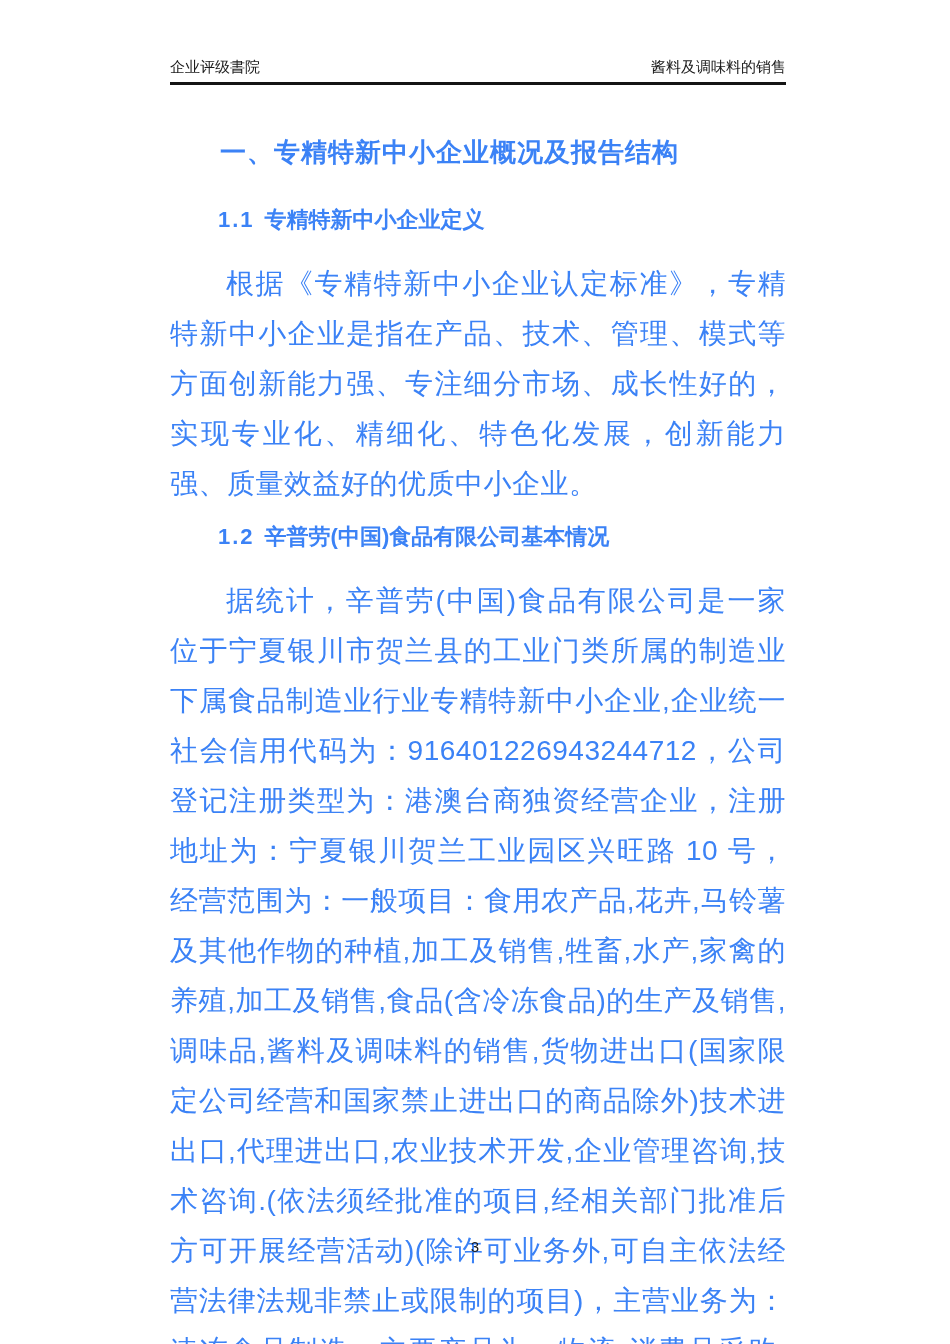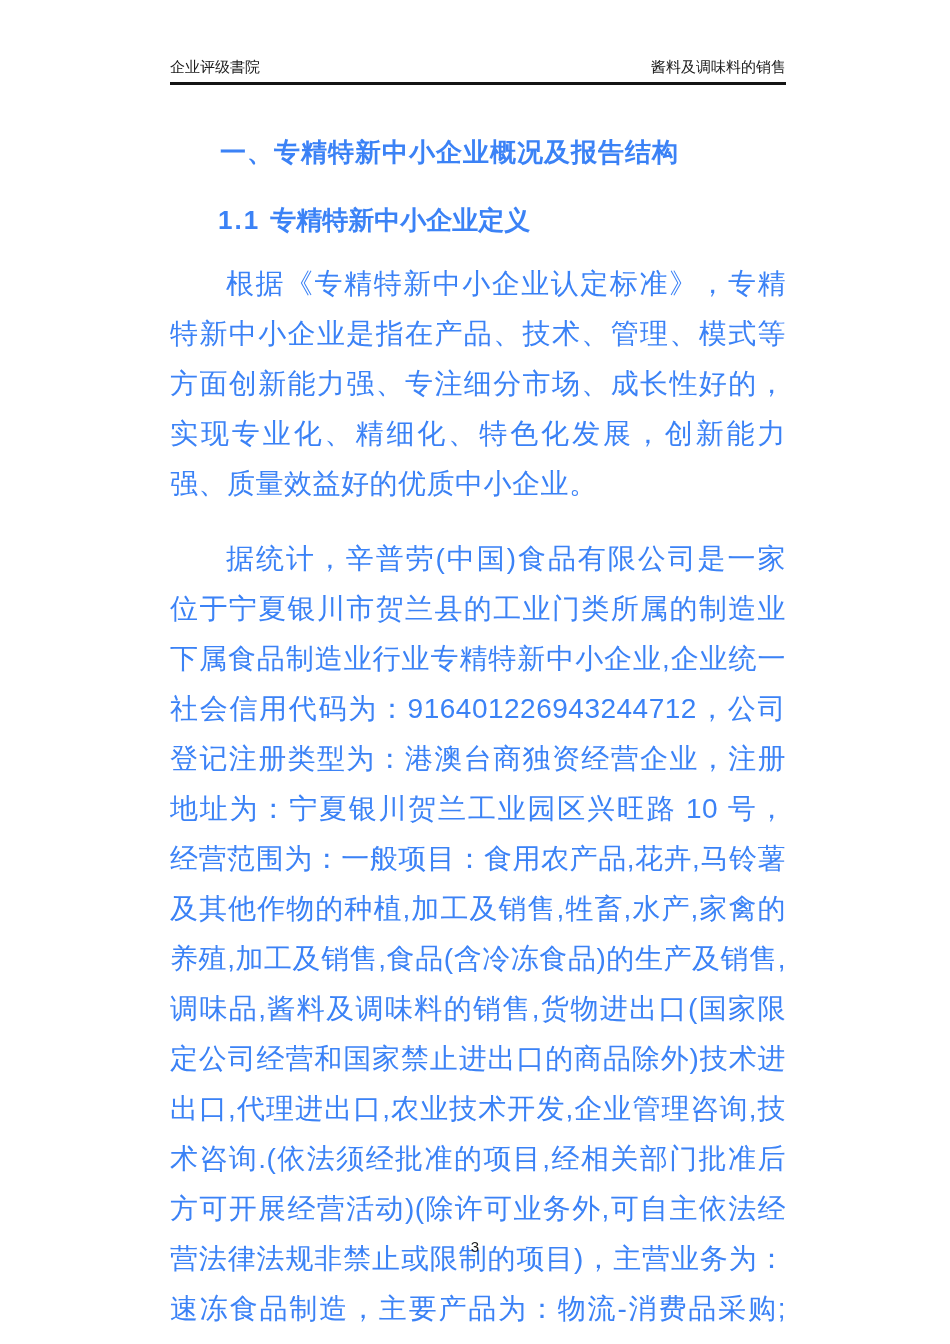--- a/index.html
+++ b/index.html
@@ -37,21 +37,21 @@
   }
   .section-title {
     margin: 52px 0 0 50px;
     font-size: 26px;
     line-height: 30px;
     font-weight: bold;
     letter-spacing: 1px;
   }
   .subsection-heading {
     margin: 40px 0 0 48px;
-    font-size: 26px;
+    font-size: 22px;
     line-height: 26px;
     font-weight: bold;
   }
   .subsection-heading .heading-number {
     font-weight: bold;
     letter-spacing: 2px;
     margin-right: 10px;
   }
   .subsection-heading + .body-para {
     margin-top: 26px;
@@ -93,20 +93,23 @@
   <div class="content">
 
     <h1 class="section-title">一、专精特新中小企业概况及报告结构</h1>
 
     <h2 class="subsection-heading">
       <span class="heading-number">1.1</span><span>专精特新中小企业定义</span>
     </h2>
 
     <p class="body-para">根据《专精特新中小企业认定标准》，专精特新中小企业是指在产品、技术、管理、模式等方面创新能力强、专注细分市场、成长性好的，实现专业化、精细化、特色化发展，创新能力强、质量效益好的优质中小企业。</p>
 
+    <h2 class="subsection-heading heading-gap">
+      <span class="heading-number">1.2</span><span>辛普劳(中国)食品有限公司基本情况</span>
+    </h2>
 
     <p class="body-para">据统计，辛普劳(中国)食品有限公司是一家位于宁夏银川市贺兰县的工业门类所属的制造业下属食品制造业行业专精特新中小企业,企业统一社会信用代码为：916401226943244712，公司登记注册类型为：港澳台商独资经营企业，注册地址为：宁夏银川贺兰工业园区兴旺路 10 号，经营范围为：一般项目：食用农产品,花卉,马铃薯及其他作物的种植,加工及销售,牲畜,水产,家禽的养殖,加工及销售,食品(含冷冻食品)的生产及销售,调味品,酱料及调味料的销售,货物进出口(国家限定公司经营和国家禁止进出口的商品除外)技术进出口,代理进出口,农业技术开发,企业管理咨询,技术咨询.(依法须经批准的项目,经相关部门批准后方可开展经营活动)(除许可业务外,可自主依法经营法律法规非禁止或限制的项目)，主营业务为：速冻食品制造，主要产品为：物流-消费品采购;物流-大宗商品采购。</p>
 
   </div>
 
   <div class="doc-footer">3</div>
 
 </div>
 
 </body></html>

